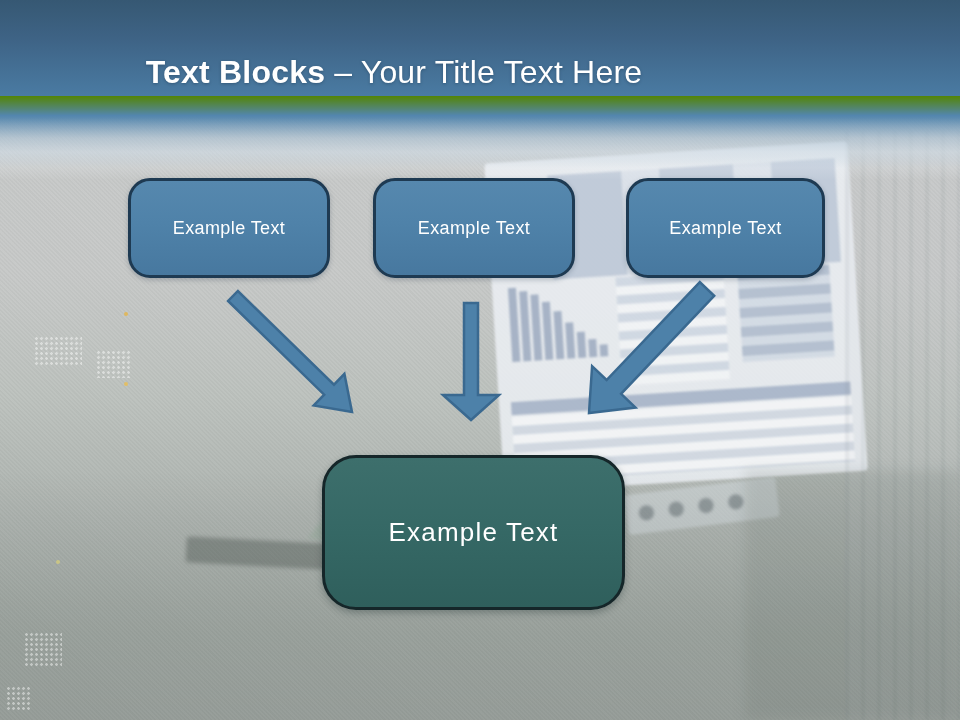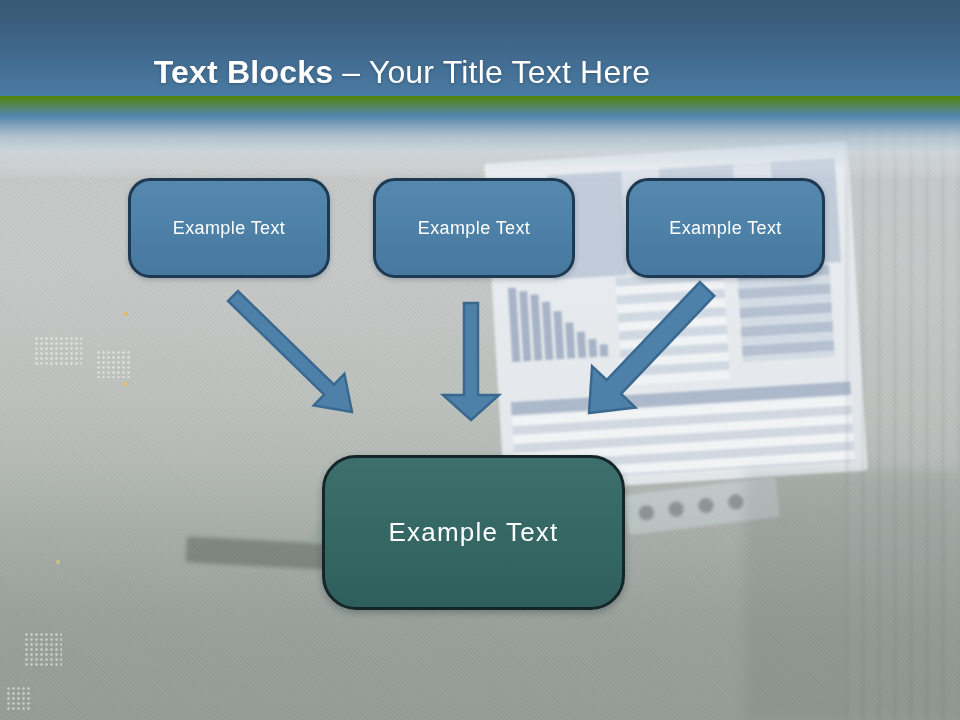--- a/index.html
+++ b/index.html
@@ -49,21 +49,21 @@
     background-size:5px 5px;opacity:.5;filter:blur(.4px);}
   .led{position:absolute;width:4px;height:4px;border-radius:50%;filter:blur(.5px);}
   
   .bg-top{position:absolute;left:0;top:0;width:960px;height:175px;
     background:linear-gradient(180deg,#365873 0%,#3e6385 22%,#4a7ba3 55%,#538508 0,#5386ae 66%,rgba(131,164,190,.55) 79%,rgba(165,184,200,0) 96%);}
   .bg-haze{position:absolute;left:0;top:118px;width:960px;height:62px;
     background:linear-gradient(180deg,rgba(240,244,247,0) 0%,rgba(236,241,245,.45) 55%,rgba(236,241,245,0) 100%);}
   
   .title{position:absolute;left:0;top:52px;width:788px;text-align:center;
     font-size:32px;line-height:40px;color:var(--title-text,#fff);
-    text-shadow:0 1px 3px rgba(20,40,60,.35);letter-spacing:.2px;padding-left:8px;}
+    text-shadow:0 1px 3px rgba(20,40,60,.35);letter-spacing:.2px;}
   .title .t-bold{font-weight:700;}
   .title .t-rest{font-weight:400;}
   .block{position:absolute;top:178px;height:100px;box-sizing:border-box;
     border:3px solid var(--block-border,#1e3a52);border-radius:22px;
     background:linear-gradient(180deg,#5688ae 0%,var(--block-fill,#4f82a9) 45%,#47789f 100%);
     display:flex;align-items:center;justify-content:center;
     box-shadow:0 2px 5px rgba(30,50,70,.25);}
   .block-1{left:128px;width:202px;}
   .block-2{left:373px;width:202px;}
   .block-3{left:626px;width:199px;}

